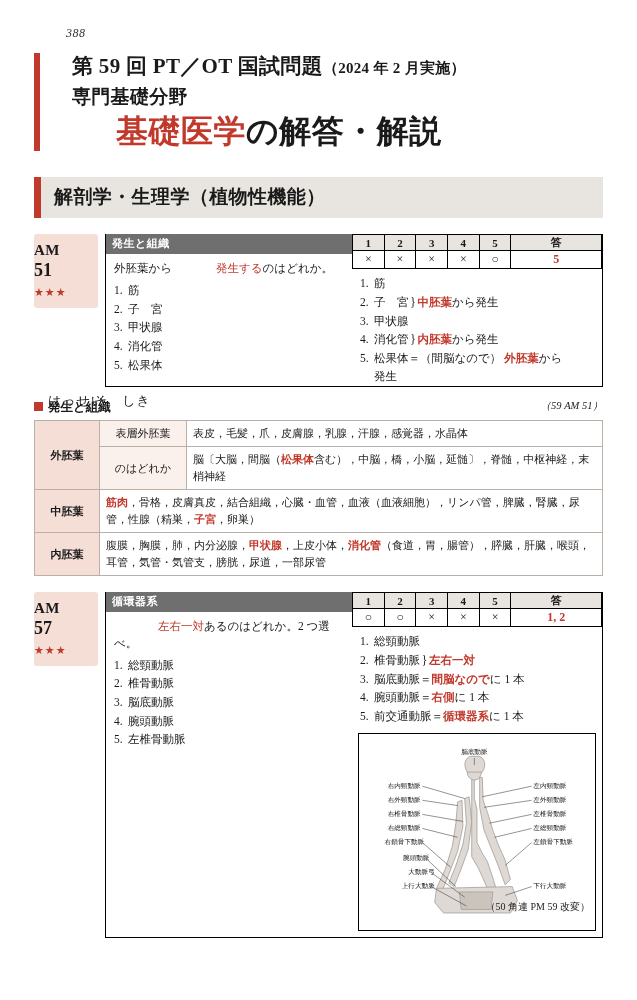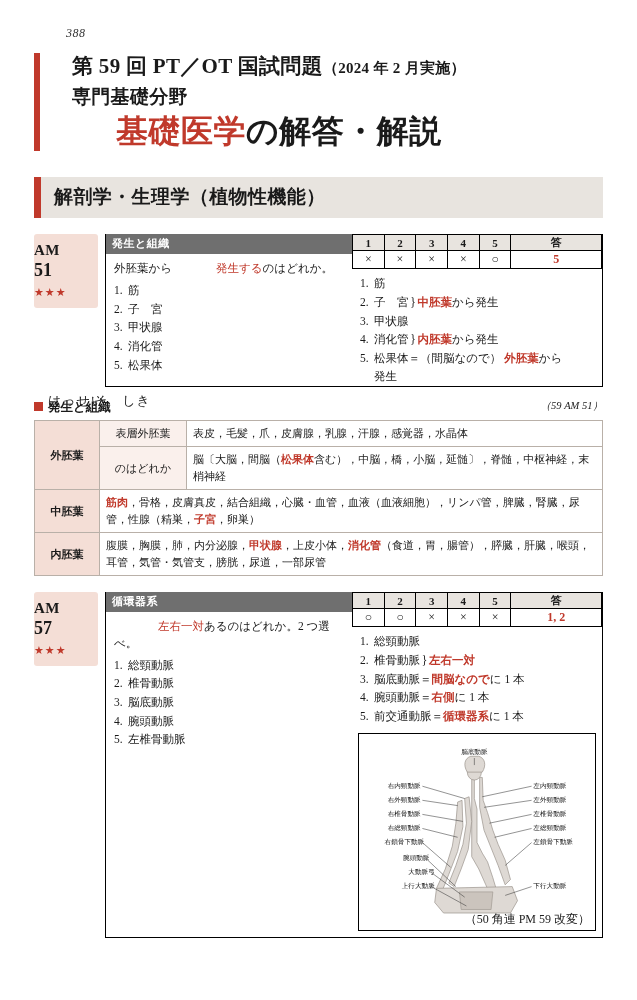--- a/index.html
+++ b/index.html
@@ -260,22 +260,22 @@
     border: 1px solid #000;
     margin: 7px 6px 6px 6px;
     height: 196px;
     position: relative;
     background: #fff;
   }
   .figure-wrap svg { display: block; }
   .fig-src {
     position: absolute;
     right: 5px;
-    bottom: 2px;
-    font-size: 12px;
+    bottom: 16px;
+    font-size: 10px;
     color: #222;
   }
   .clear { clear: both; }
 </style>
 </head>
 <body>
 
 <div class="page">
 
   <div class="folio">388</div>

